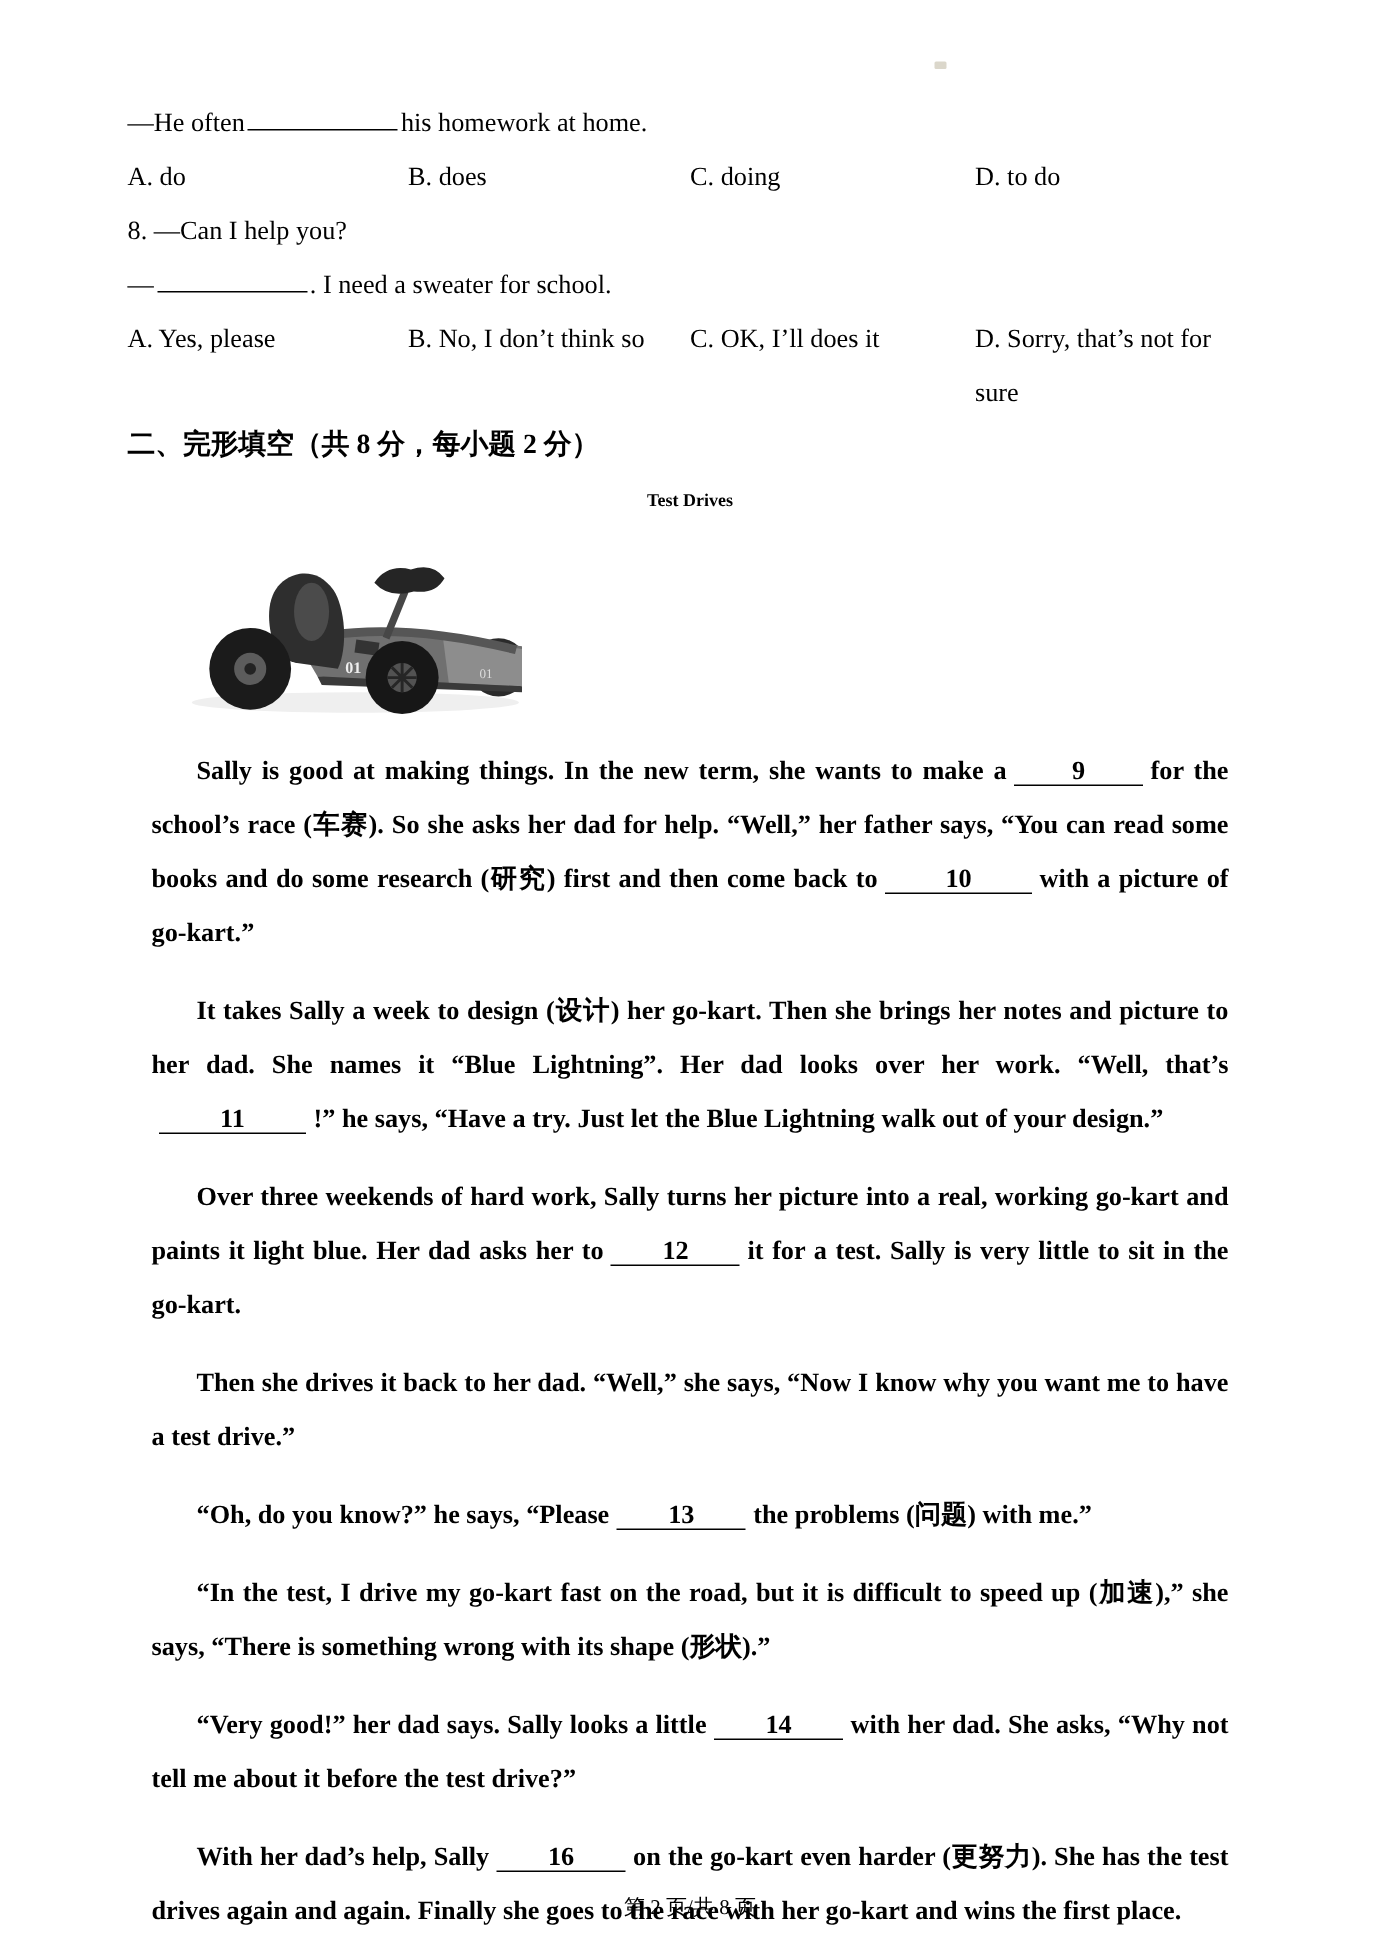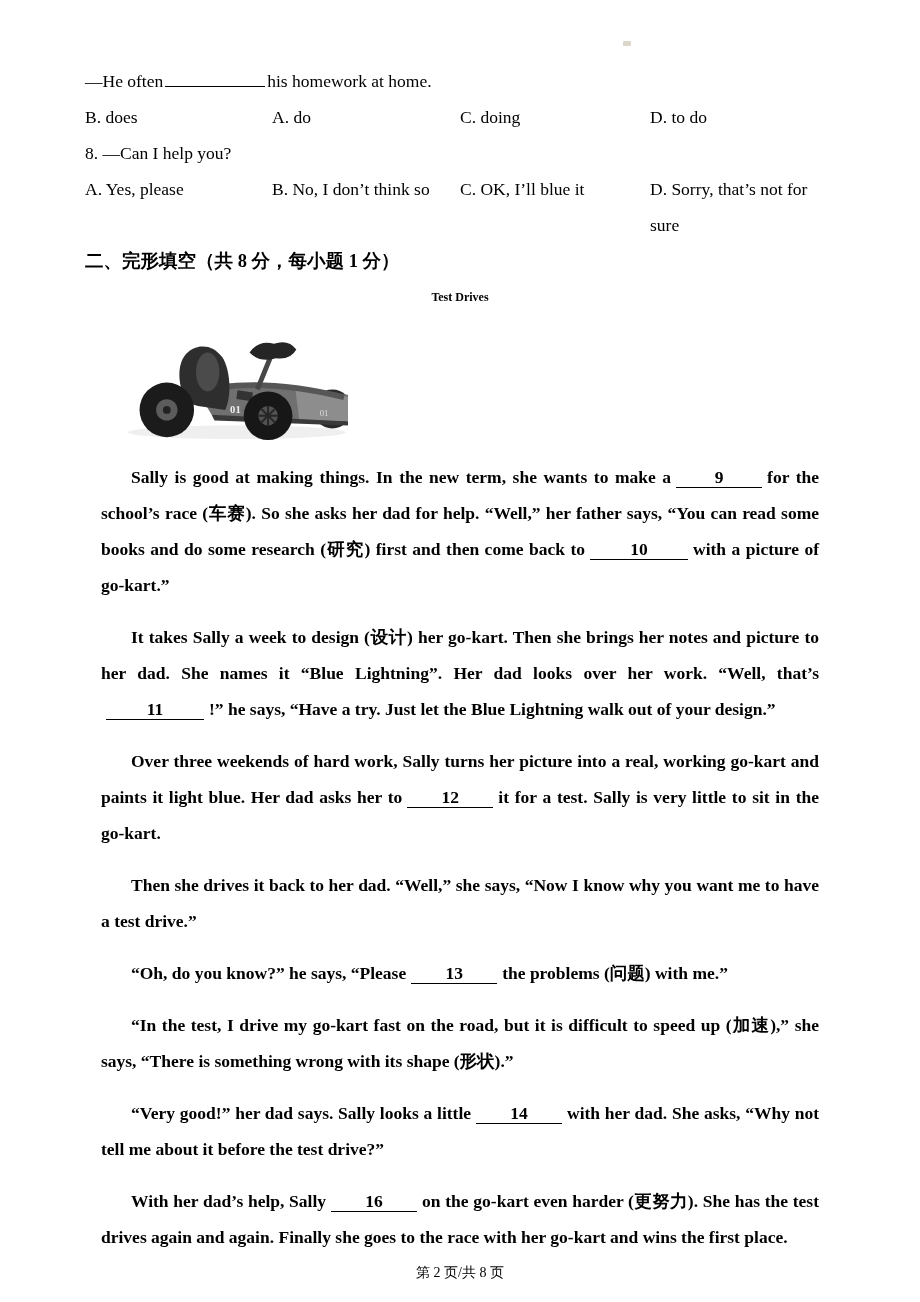--- a/index.html
+++ b/index.html
@@ -28,35 +28,36 @@
 </style>
 </head>
 <body>
 
 <div class="speck"></div>
 
 <div class="page">
 
   <p class="line"><span>—He often</span><span class="blank plain"></span><span>his homework at home.</span></p>
   <div class="options-row">
+    <span>A. do</span>
     <span>B. does</span>
-    <span>A. do</span>
     <span>C. doing</span>
     <span>D. to do</span>
   </div>
 
   <p class="line">8. —Can I help you?</p>
+  <p class="line"><span>—</span><span class="blank plain"></span><span>. I need a sweater for school.</span></p>
   <div class="options-row">
     <span>A. Yes, please</span>
     <span>B. No, I don’t think so</span>
-    <span>C. OK, I’ll blue it</span>
+    <span>C. OK, I’ll does it</span>
     <span>D. Sorry, that’s not for sure</span>
   </div>
 
-  <p class="cn">二、完形填空（共 8 分，每小题 1 分）</p>
+  <p class="cn">二、完形填空（共 8 分，每小题 2 分）</p>
 
   <p class="passage-title">Test Drives</p>
 
   <div class="kart-figure">
     <svg viewBox="0 0 230 115" width="228" height="112">
       <ellipse cx="118" cy="104" rx="112" ry="7" fill="#efefef"></ellipse>
 
       <circle cx="216" cy="80" r="20" fill="#2a2a2a"></circle>
       <circle cx="216" cy="80" r="8" fill="#606060"></circle>
 

